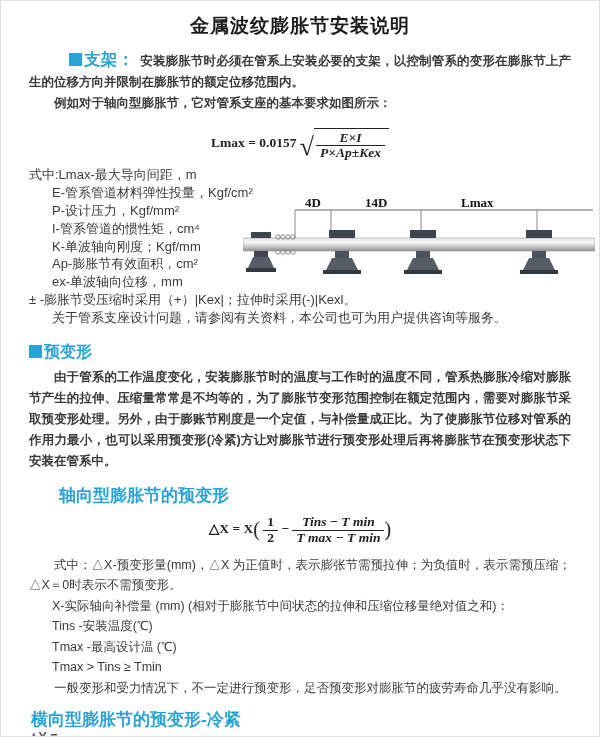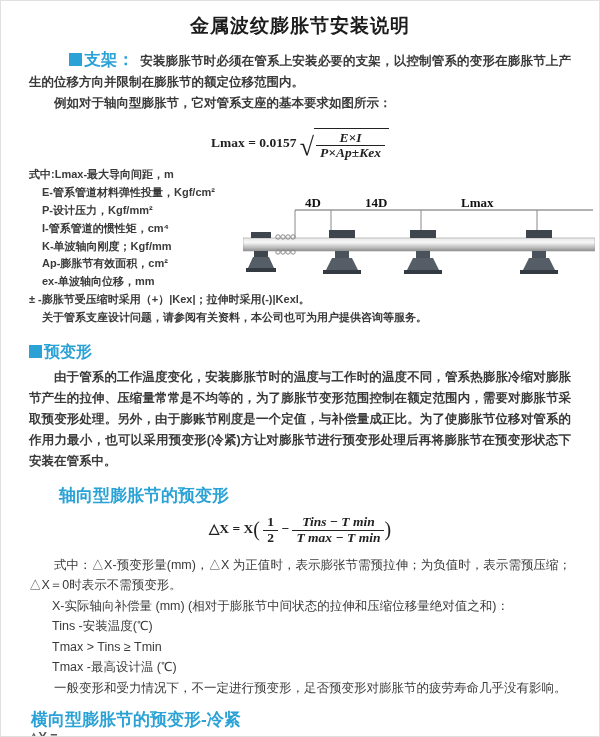--- a/index.html
+++ b/index.html
@@ -25,22 +25,22 @@
   .formula .var{font-style:italic;}
   .frac{display:inline-block;vertical-align:middle;line-height:1.05;}
   .frac .num{display:block;padding:0 4px;}
   .frac .den{display:block;border-top:1.4px solid #222;padding:0 4px;}
   .sqrt{display:inline-flex;align-items:stretch;vertical-align:middle;}
   .sqrt .radical{font-size:26px;font-weight:normal;line-height:1;align-self:flex-end;}
   .sqrt .radicand{border-top:1.6px solid #222;padding:2px 4px 0 2px;}
   .paren{font-size:20px;font-weight:normal;vertical-align:middle;}
   .f1-wrap{margin:14px 0 6px 0;text-align:center;}
   .defs-wrap{position:relative;margin-top:6px;min-height:162px;}
-  .def-line{font-size:11px;line-height:17.8px;font-weight:700;white-space:nowrap;}
-  .def-l1{margin-left:13px;}
+  .def-line{font-size:13px;line-height:17.8px;font-weight:400;white-space:nowrap;}
+  .def-l1{margin-left:23px;}
   .diagram{position:absolute;right:-24px;top:30px;}
   .sec2{margin-top:14px;}
   .sec2-head{color:#2AA2D6;font-size:16px;font-weight:bold;margin-bottom:4px;}
   .sub-head{color:#2AA2D6;font-size:17px;font-weight:bold;margin:12px 0 6px 30px;}
   .sub-head2{color:#2AA2D6;font-size:17px;font-weight:bold;margin:10px 0 4px 2px;}
   .f2-wrap{margin:8px 0 10px 0;text-align:center;}
   .ax-lines .ln{font-size:12.5px;line-height:20.5px;font-weight:400;}
   .ax-lines .ln-wrap{text-align:justify;text-indent:2em;}
   .ax-lines .ln-ind{margin-left:23px;}
   .partial-line{
@@ -169,22 +169,22 @@
           <span class="num">Tins − T min</span>
           <span class="den">T max − T min</span>
         </span><span class="paren">)</span>
       </span>
     </div>
 
     <div class="ax-lines">
       <div class="ln ln-wrap">式中：△X-预变形量(mm)，△X 为正值时，表示膨张节需预拉伸；为负值时，表示需预压缩；△X＝0时表示不需预变形。</div>
       <div class="ln ln-ind">X-实际轴向补偿量 (mm) (相对于膨胀节中间状态的拉伸和压缩位移量绝对值之和)：</div>
       <div class="ln ln-ind">Tins -安装温度(℃)</div>
+      <div class="ln ln-ind">Tmax -最高设计温  (℃)</div>
       <div class="ln ln-ind">Tmax &gt; Tins ≥ Tmin</div>
-      <div class="ln ln-ind">Tmax -最高设计温  (℃)</div>
       <div class="ln indent2">一般变形和受力情况下，不一定进行预变形，足否预变形对膨胀节的疲劳寿命几乎没有影响。</div>
     </div>
 
     <div class="sub-head2">横向型膨胀节的预变形-冷紧</div>
 
   </div>
 
   <div class="partial-line">△Y =</div>
 </div>
 

